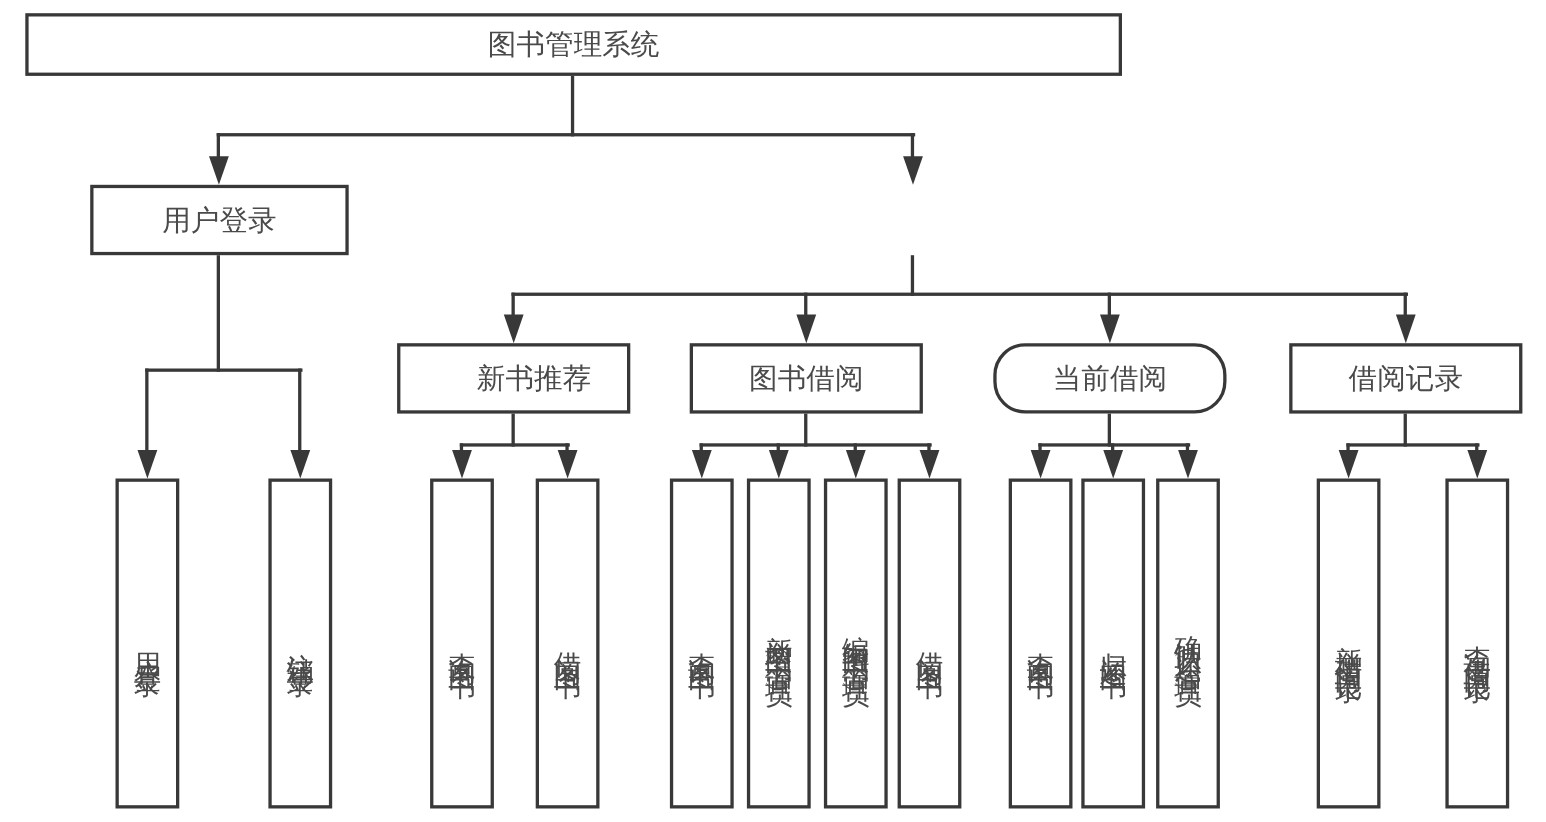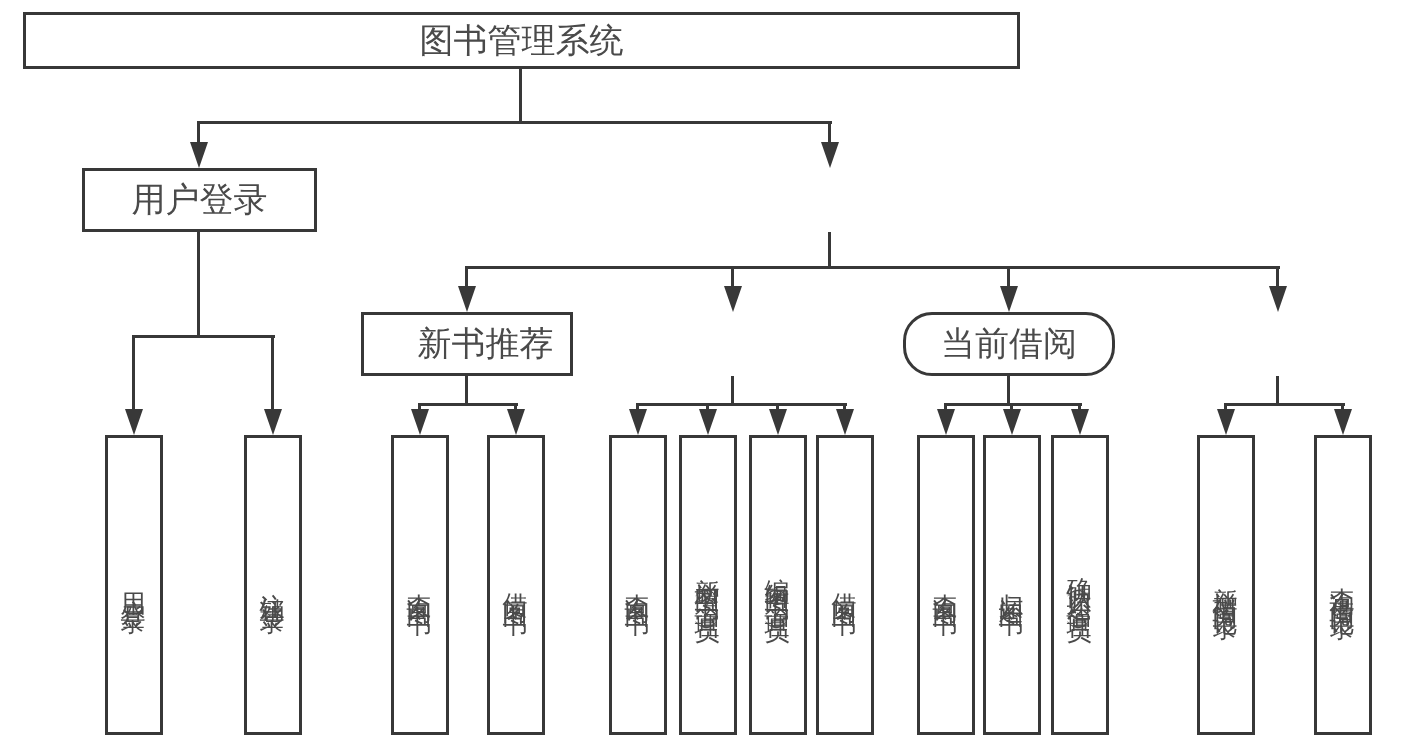--- a/index.html
+++ b/index.html
@@ -12,21 +12,21 @@
   html,body{margin:0;padding:0;background:var(--page-bg);}
   .stage{
     position:relative;width:1405px;height:747px;overflow:hidden;
     background:var(--page-bg);
     font-family:"Liberation Sans","DejaVu Sans",sans-serif;
   }
   .node{
     position:absolute;box-sizing:border-box;
     border:3px solid var(--line-color);background:var(--node-bg);
     display:flex;align-items:center;justify-content:center;
-    font-size:34px;color:var(--text-color);white-space:nowrap;
+    font-size:26px;color:var(--text-color);white-space:nowrap;
   }
   .vnode{
     position:absolute;box-sizing:border-box;top:435px;width:58px;height:300px;
     border:3px solid var(--line-color);background:var(--node-bg);
     display:flex;align-items:center;justify-content:center;
     writing-mode:vertical-rl;text-orientation:mixed;
     font-size:25px;letter-spacing:6px;color:var(--text-color);
   }
   .vl{position:absolute;width:3px;background:var(--line-color);}
   .hl{position:absolute;height:3px;background:var(--line-color);}
@@ -74,22 +74,28 @@
   <div class="vl" style="left:731px;top:266px;height:22px;"></div>
   <div class="ar" style="left:724px;top:286px;"></div>
   <div class="vl" style="left:1007px;top:266px;height:22px;"></div>
   <div class="ar" style="left:1000px;top:286px;"></div>
   <div class="vl" style="left:1276px;top:266px;height:22px;"></div>
   <div class="ar" style="left:1269px;top:286px;"></div>
 
   <div class="node" style="left:361px;top:312px;width:212px;height:64px;padding-left:37px;">
     <span>新书推荐</span>
   </div>
+  <div class="node" style="left:627px;top:312px;width:212px;height:64px;">
+    <span>图书借阅</span>
+  </div>
   <div class="node" style="left:903px;top:312px;width:212px;height:64px;border-radius:29px;">
     <span>当前借阅</span>
+  </div>
+  <div class="node" style="left:1172px;top:312px;width:212px;height:64px;">
+    <span>借阅记录</span>
   </div>
 
   <div class="vl" style="left:465px;top:376px;height:30px;"></div>
   <div class="hl" style="left:418px;top:403px;width:100px;"></div>
   <div class="vl" style="left:418px;top:403px;height:10px;"></div>
   <div class="ar" style="left:411px;top:409px;"></div>
   <div class="vl" style="left:514px;top:403px;height:10px;"></div>
   <div class="ar" style="left:507px;top:409px;"></div>
 
   <div class="vl" style="left:731px;top:376px;height:30px;"></div>

